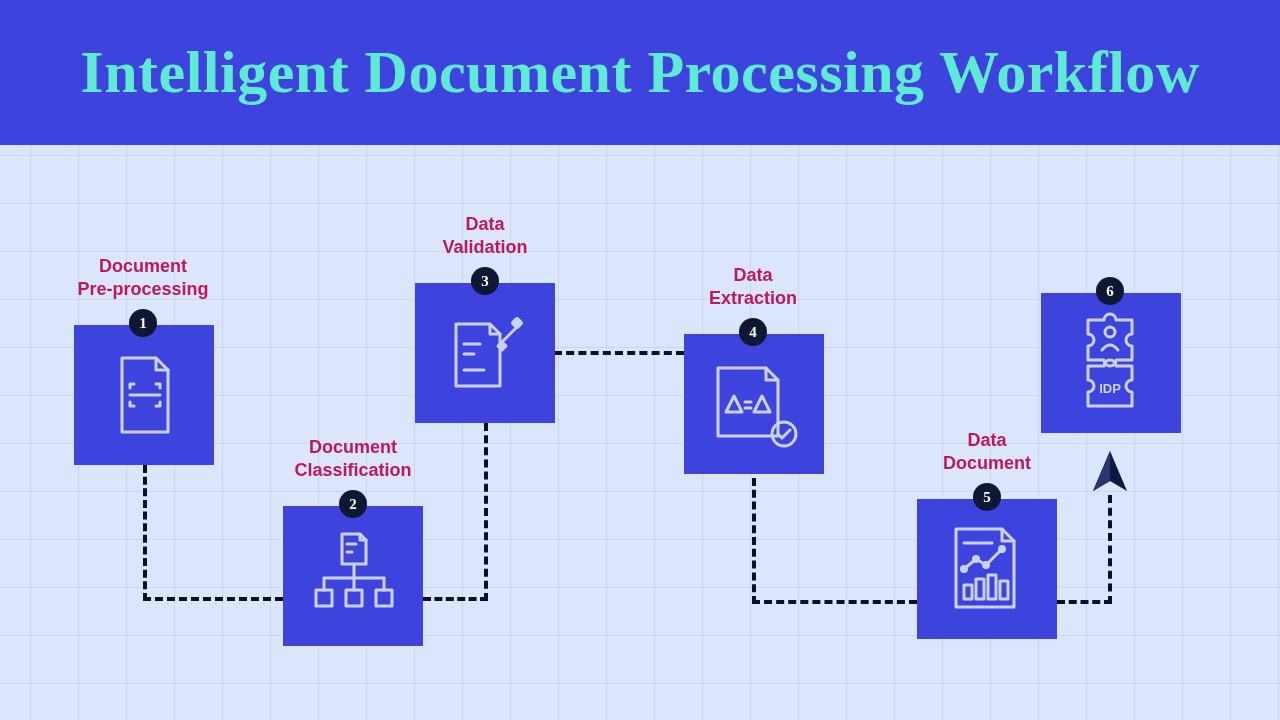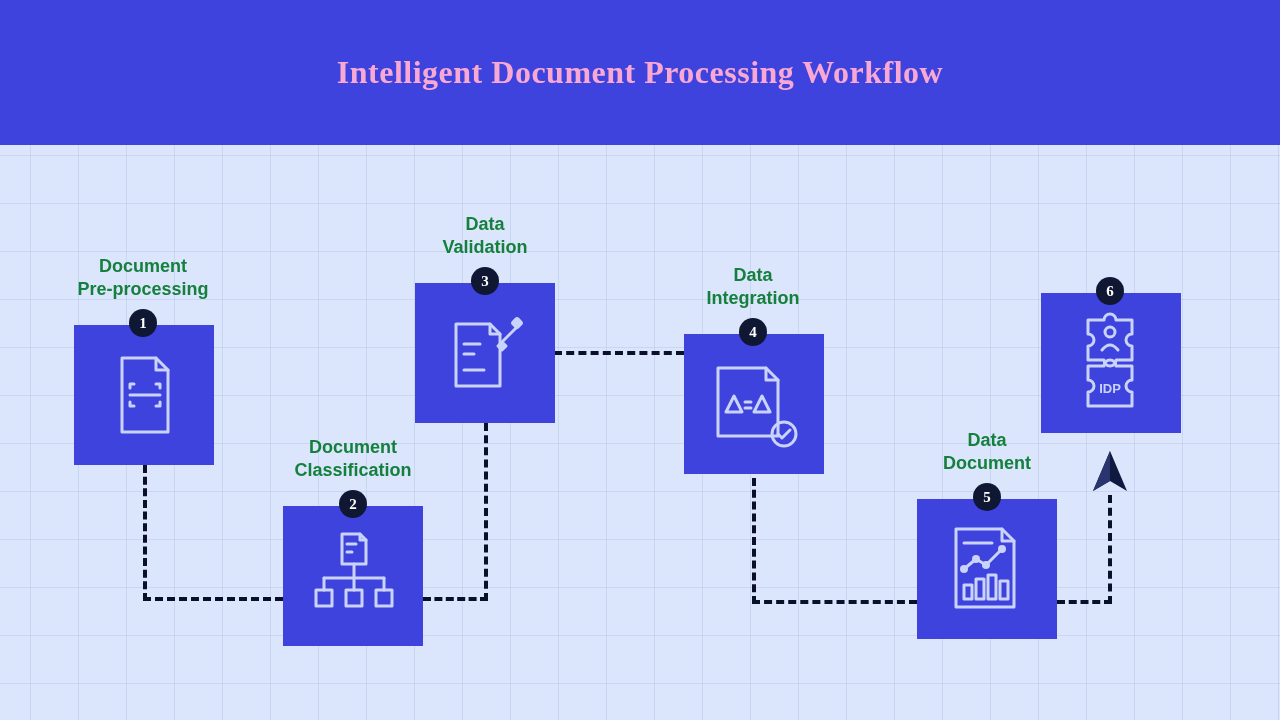--- a/index.html
+++ b/index.html
@@ -22,35 +22,35 @@
     width: 100%;
     height: 145px;
     background: #3e43dd;
     display: flex;
     align-items: center;
     justify-content: center;
     position: relative;
     z-index: 2;
   }
   .header h1 {
-    color: #f9a8d4;
-    font-size: 32px;
+    color: #5eead4;
+    font-size: 60px;
     font-weight: 700;
     letter-spacing: 0.5px;
   }
   .canvas {
     position: absolute;
     top: 145px; left: 0;
     width: 1280px;
     height: 575px;
     z-index: 3;
   }
   .step-label {
     position: absolute;
-    color: #15803d;
+    color: #be185d;
     font-family: 'Segoe UI', Arial, sans-serif;
     font-weight: 700;
     font-size: 18px;
     text-align: center;
     line-height: 1.25;
     width: 180px;
   }
   .badge {
     position: absolute;
     width: 28px; height: 28px;
@@ -181,21 +181,21 @@
 
         <path d="M62 34 L78 18"></path>
         <path d="M58 38 L62 34 L66 38 L62 42 Z" fill="#c9d3fb"></path>
         <rect x="72" y="10" width="10" height="10" rx="3" transform="rotate(45 77 15)" fill="#c9d3fb" stroke="none"></rect>
       </g>
     </svg>
   </div>
 
   <div class="step-label" style="left:663px; top:119px;">
     <span>Data</span><br>
-    <span>Integration</span>
+    <span>Extraction</span>
   </div>
   <div class="badge" style="left:739px; top:173px;">
       <span>4</span>
     </div>
   <div class="box" style="left:684px; top:189px;">
     <svg width="100" height="100" viewBox="0 0 100 100">
       <g fill="none" stroke="#c9d3fb" stroke-width="3" stroke-linejoin="round" stroke-linecap="round">
         <path d="M14 14 H62 L74 26 V82 H14 Z"></path>
         <path d="M62 14 V26 H74"></path>
 

